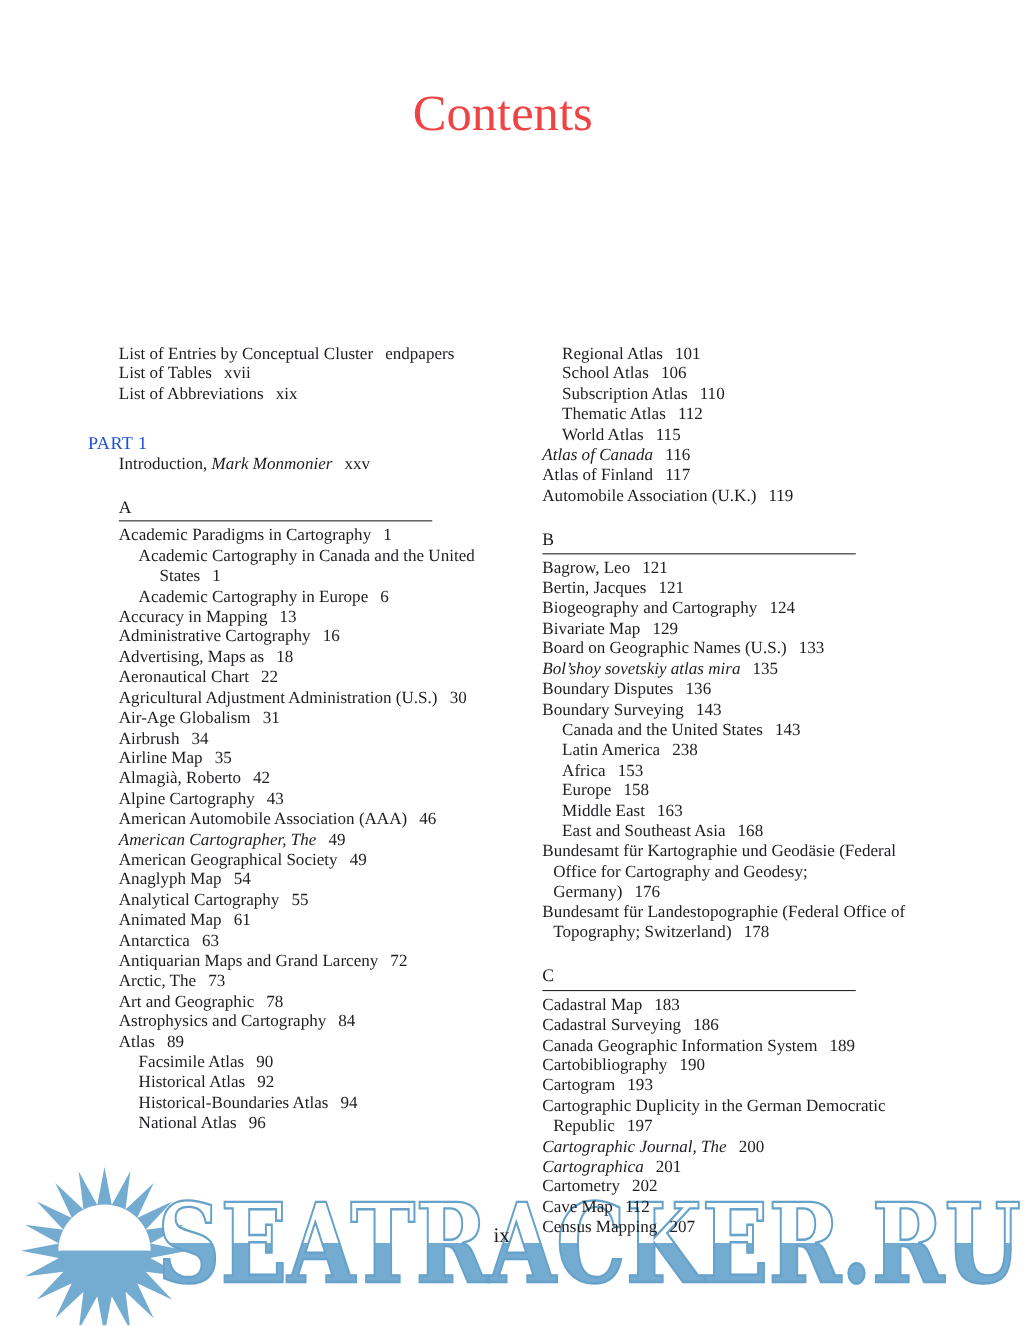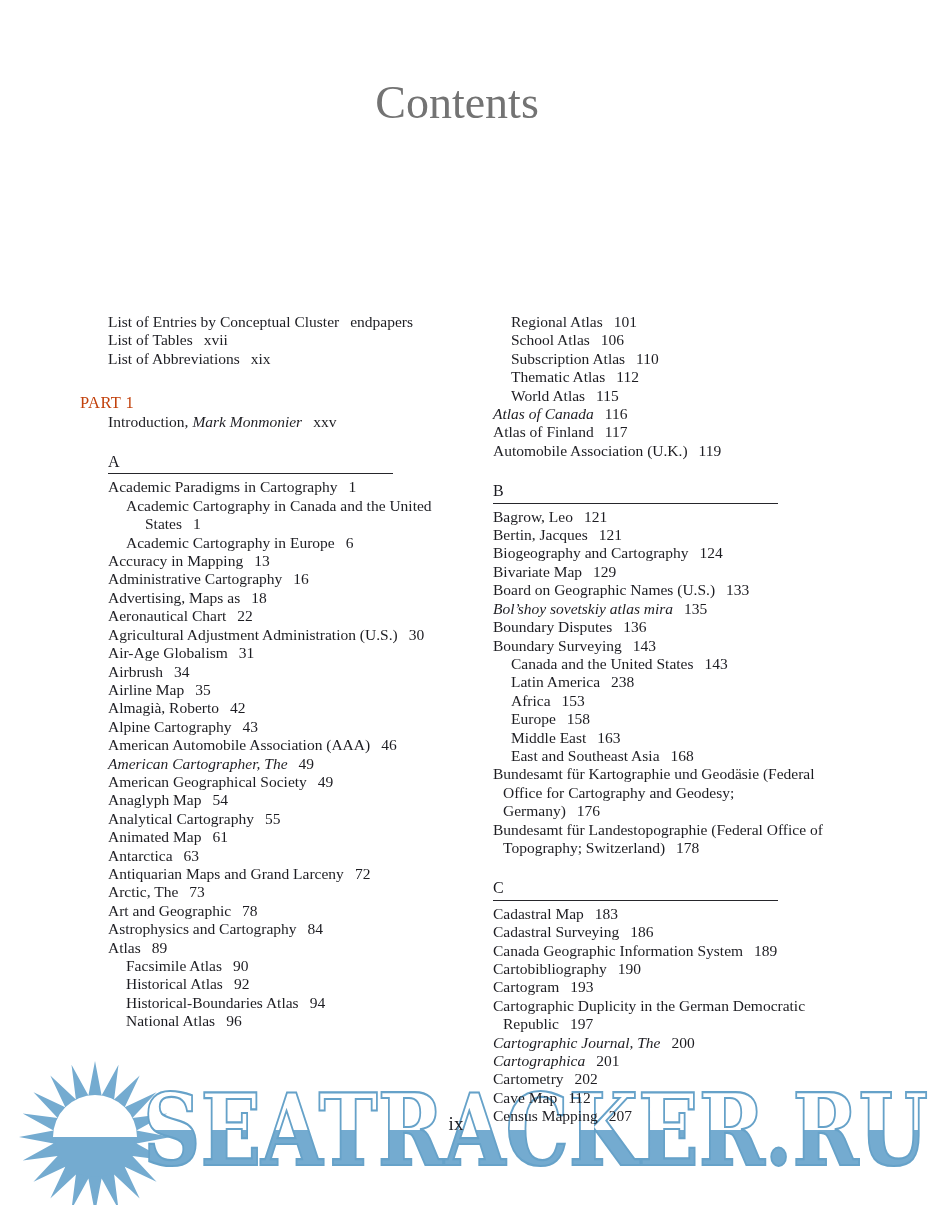--- a/index.html
+++ b/index.html
@@ -14,41 +14,41 @@
   .page { position: absolute; inset: 0; }
 
   .page-title {
     position: absolute;
     top: 80px; left: 0; width: 914px;
     margin: 0;
     text-align: center;
     font-size: 46px;
     font-weight: normal;
     line-height: 1;
-    color: #737373;
+    color: #ef4444;
     z-index: 1;
   }
 
   .col {
     position: absolute;
     top: 293px;
     font-size: 15.5px;
     line-height: 18.4px;
     z-index: 1;
     margin-top: 20px;
   }
   .col1 { left: 108px; width: 360px; }
   .col2 { left: 493px; width: 334px; }
 
   .block.part { margin-top: 26px; }
   .part-label {
     margin-left: -28px;
     font-size: 16.5px;
     letter-spacing: 0.4px;
-    color: #c2410c;
+    color: #1d4ed8;
   }
   .block.section { margin-top: 22px; }
   .sec-head {
     width: 285px;
     border-bottom: 1.6px solid #26262b;
     font-size: 16px;
     padding-bottom: 2px;
     margin-bottom: 4px;
     color: #1a1a20;
   }

